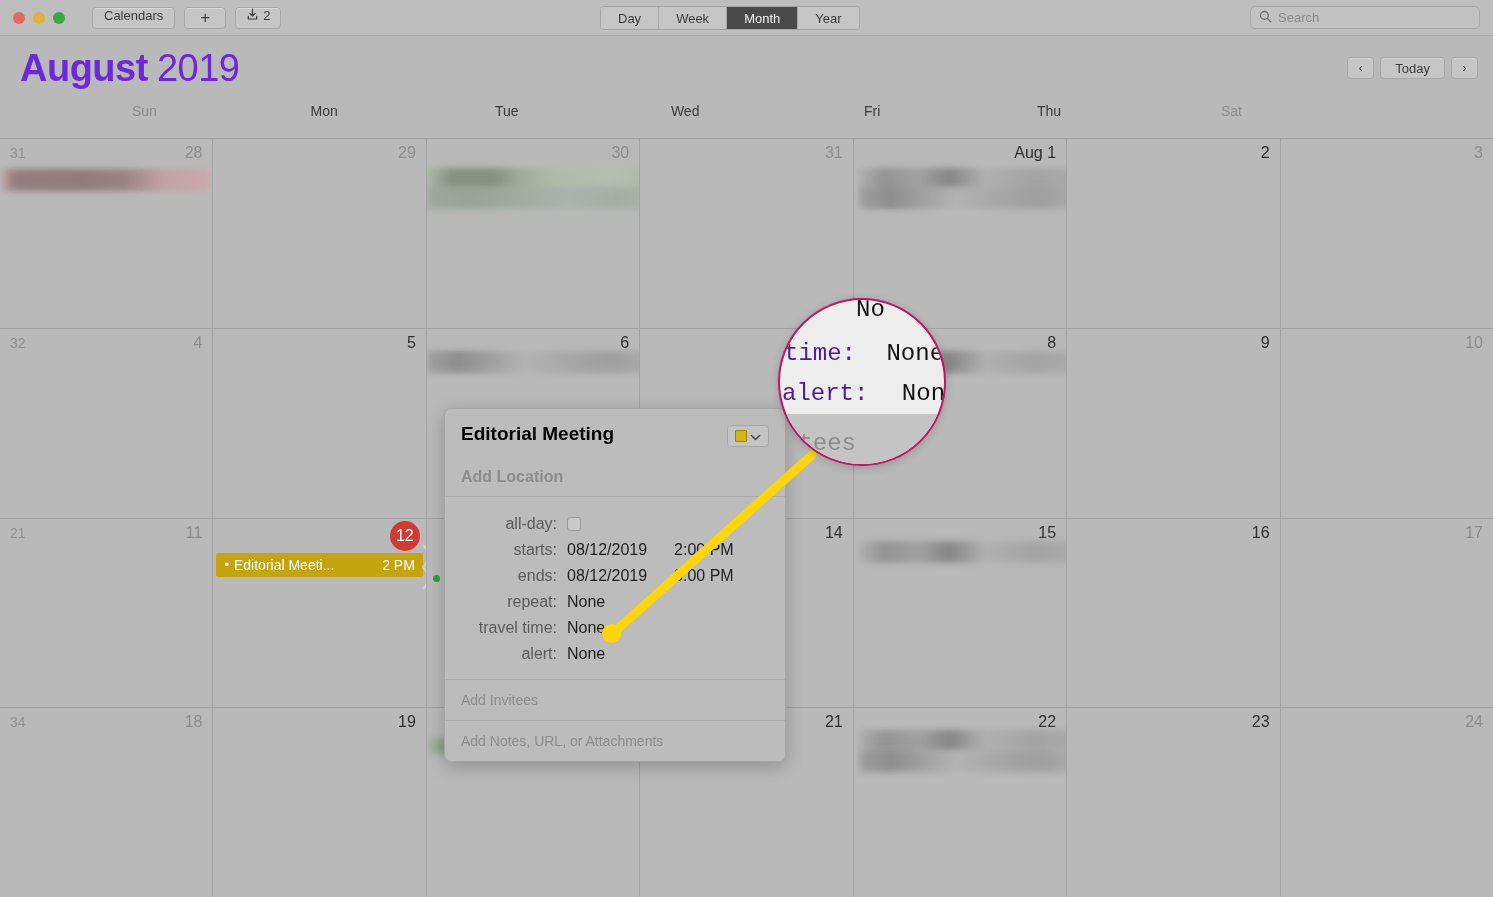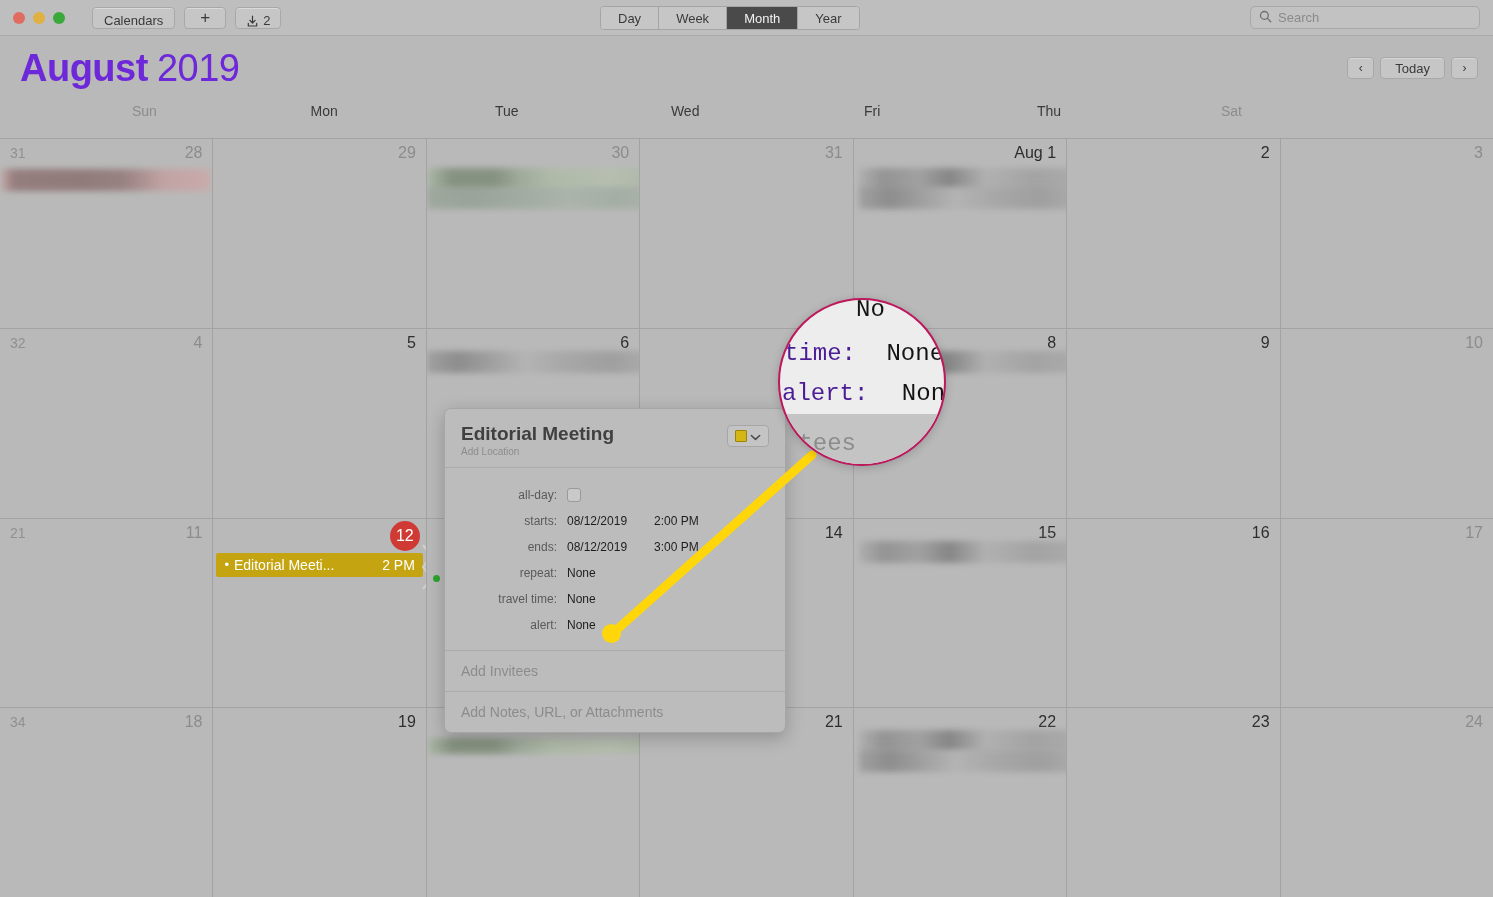--- a/index.html
+++ b/index.html
@@ -46,21 +46,21 @@
   .dot.green  { background: #3ba83b; }
 
   .tb-btn {
     height: 22px;
     background: #c6c6c6;
     border: 1px solid #a8a8a8;
     border-radius: 4px;
     color: #3a3a3a;
     font-size: 13px;
     display: inline-flex;
-    align-items: flex-end;
+    align-items: flex-start;
     justify-content: center;
     padding: 0 11px;
     box-shadow: 0 1px 0 rgba(255,255,255,0.35) inset;
     white-space: nowrap;
   }
   .tb-btn.calendars { margin-left: 27px; }
   .tb-btn.plus { margin-left: 9px; width: 42px; padding: 0; font-size: 17px; }
   .tb-btn.inbox { margin-left: 9px; width: 46px; padding: 0; gap: 4px; font-size: 13px; }
 
   .inbox-icon { display: inline-block; width: 13px; height: 13px; }
@@ -293,26 +293,27 @@
     z-index: 20;
   }
   .pop-head {
     padding: 14px 16px 10px 16px;
     position: relative;
     border-bottom: 1px solid #ababab;
   }
   .pop-title {
     font-size: 19px;
     font-weight: bold;
-    color: #404040;
+    color: #000000;
   }
   .pop-loc {
-    font-size: 10px;
+    font-size: 16px;
     color: #8c8c8c;
-    margin-top: 1px;
+    margin-top: 23px;
+    font-weight: bold;
   }
   .color-select {
     position: absolute;
     right: 16px; top: 16px;
     width: 42px; height: 22px;
     background: #c4c4c4;
     border: 1px solid #a6a6a6;
     border-radius: 4px;
     display: flex;
     align-items: center;
@@ -327,21 +328,21 @@
   }
 
   .pop-fields {
     padding: 14px 0 12px 0;
     border-bottom: 1px solid #ababab;
   }
   .field {
     display: flex;
     align-items: center;
     height: 26px;
-    font-size: 12px;
+    font-size: 16px;
   }
   .f-label {
     width: 122px;
     text-align: right;
     color: #5a5a5a;
     padding-right: 10px;
   }
   .f-value { color: #1e1e1e; }
   .f-value2 { color: #1e1e1e; margin-left: 27px; }
   .checkbox {

